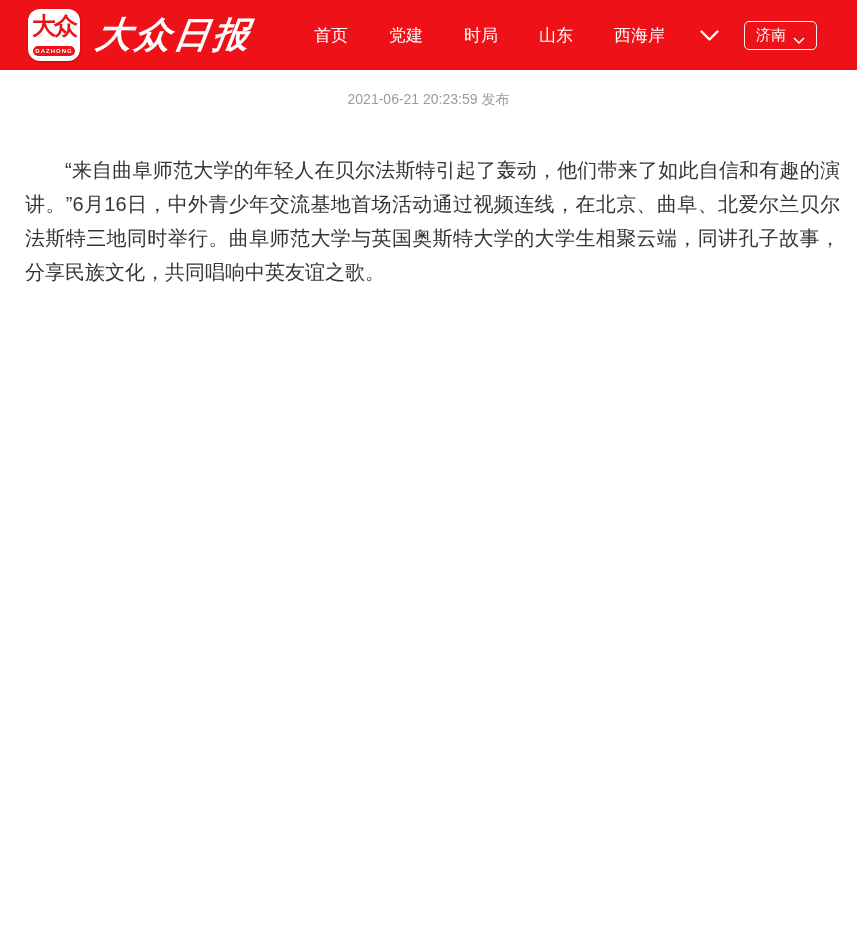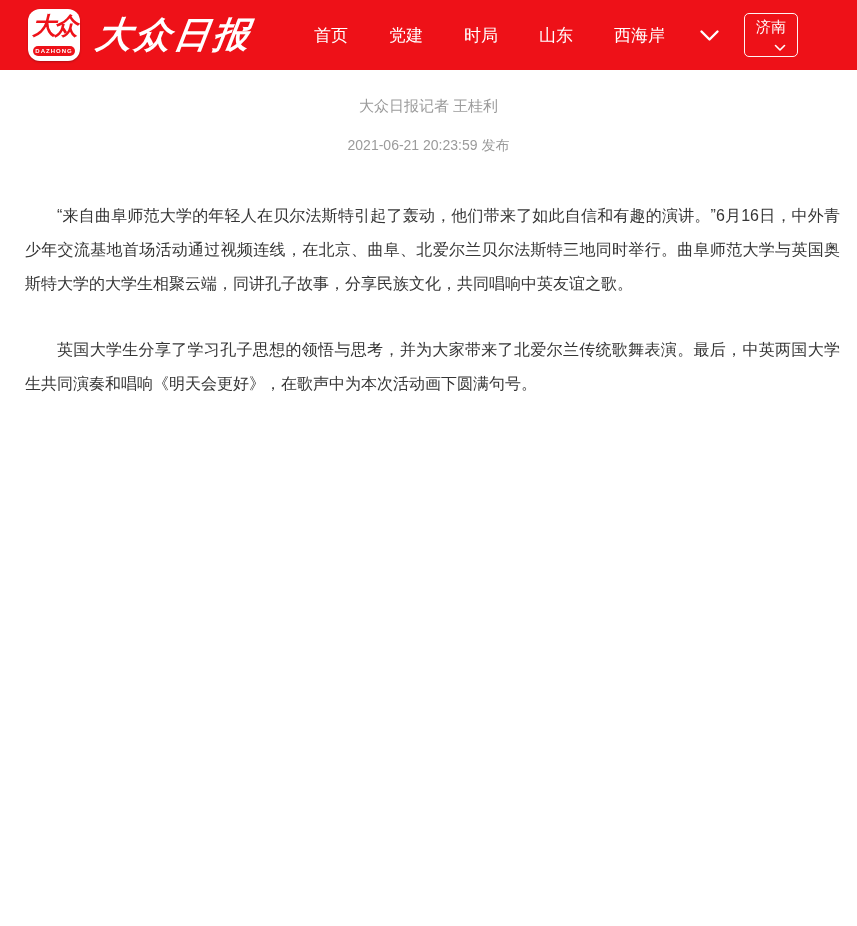--- a/index.html
+++ b/index.html
@@ -20,59 +20,59 @@
     display:flex;align-items:center;padding:0 20px 0 28px;
   }
   .logo-group{display:flex;align-items:center;gap:16px;cursor:pointer;}
   .app-icon{
     width:52px;height:52px;background:#fff;border-radius:12px;
     position:relative;display:flex;align-items:flex-start;justify-content:center;
     box-shadow:0 1px 2px rgba(0,0,0,.25);
   }
   .app-icon .icon-cn{
     margin-top:2px;font-size:24px;line-height:30px;font-weight:bold;
-    font-style:italic;color:var(--red);letter-spacing:-2px;white-space:nowrap;
+    color:var(--red);letter-spacing:-2px;white-space:nowrap;
   }
   .app-icon .icon-ribbon{
     position:absolute;left:5px;right:5px;bottom:5px;height:10px;
     background:var(--red);border-radius:5px;color:#fff;
     font-size:6px;line-height:10px;text-align:center;letter-spacing:1px;font-weight:bold;
   }
   .wordmark{
     color:#fff;font-size:36px;font-weight:bold;font-style:italic;
     transform:skewX(-8deg);letter-spacing:3px;white-space:nowrap;
     font-family:"Liberation Serif","DejaVu Serif",serif;
   }
   .main-nav{display:flex;align-items:center;gap:41px;margin-left:62px;}
   .nav-item{
     color:#fff;font-size:17px;cursor:pointer;white-space:nowrap;
   }
   .nav-more{margin-left:34px;display:flex;align-items:center;cursor:pointer;}
   .region-box{
     margin-left:24px;display:flex;align-items:flex-end;gap:7px;
     border:1px solid rgba(255,255,255,.95);border-radius:5px;
-    padding:4px 11px;cursor:pointer;flex-direction:column;
+    padding:4px 11px;cursor:pointer;
   }
   .region-box .region-label{color:#fff;font-size:15px;white-space:nowrap;}
   
   .article-title{
     margin:28px 28px 0;
     text-align:center;color:var(--title);
     font-size:26px;line-height:40px;font-weight:400;
   }
   .byline{
     margin-top:27px;text-align:center;color:var(--meta);font-size:15px;
   }
   .meta-row{
     margin-top:21px;display:flex;justify-content:center;gap:18px;
     color:var(--meta);font-size:14px;
   }
   .article-body{
     margin:44px 17px 0 25px;
-    color:var(--body);font-size:16px;line-height:34px;
+    color:var(--body);font-size:20px;line-height:34px;
     text-align:justify;
   }
   .article-body p{margin:0 0 32px;text-indent:2em;}
   .article-body p:last-child{margin-bottom:0;}
 </style>
 </head>
 <body>
 
 <header class="site-header">
   <div class="logo-group">
@@ -102,23 +102,21 @@
     <span style="display:flex;">
       <svg width="12" height="8" viewBox="0 0 12 8">
         <polyline points="1.5,1.5 6,6 10.5,1.5" fill="none" stroke="#ffffff" stroke-width="1.6" stroke-linecap="round" stroke-linejoin="round"></polyline>
       </svg>
     </span>
   </div>
 </header>
 
 <main>
 
-  <div class="byline">大众日报记者 王桂利</div>
 
   <div class="meta-row">
     <span>2021-06-21 20:23:59 发布</span>
   </div>
 
   <article class="article-body">
     <p>“来自曲阜师范大学的年轻人在贝尔法斯特引起了轰动，他们带来了如此自信和有趣的演讲。”6月16日，中外青少年交流基地首场活动通过视频连线，在北京、曲阜、北爱尔兰贝尔法斯特三地同时举行。曲阜师范大学与英国奥斯特大学的大学生相聚云端，同讲孔子故事，分享民族文化，共同唱响中英友谊之歌。</p>
-    <p>英国大学生分享了学习孔子思想的领悟与思考，并为大家带来了北爱尔兰传统歌舞表演。最后，中英两国大学生共同演奏和唱响《明天会更好》，在歌声中为本次活动画下圆满句号。</p>
   </article>
 </main>
 
 </body></html>

